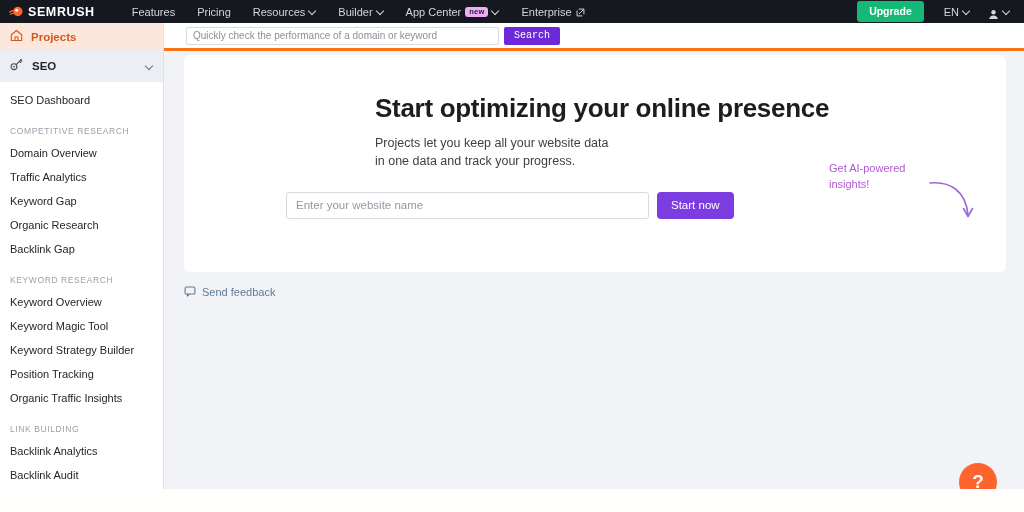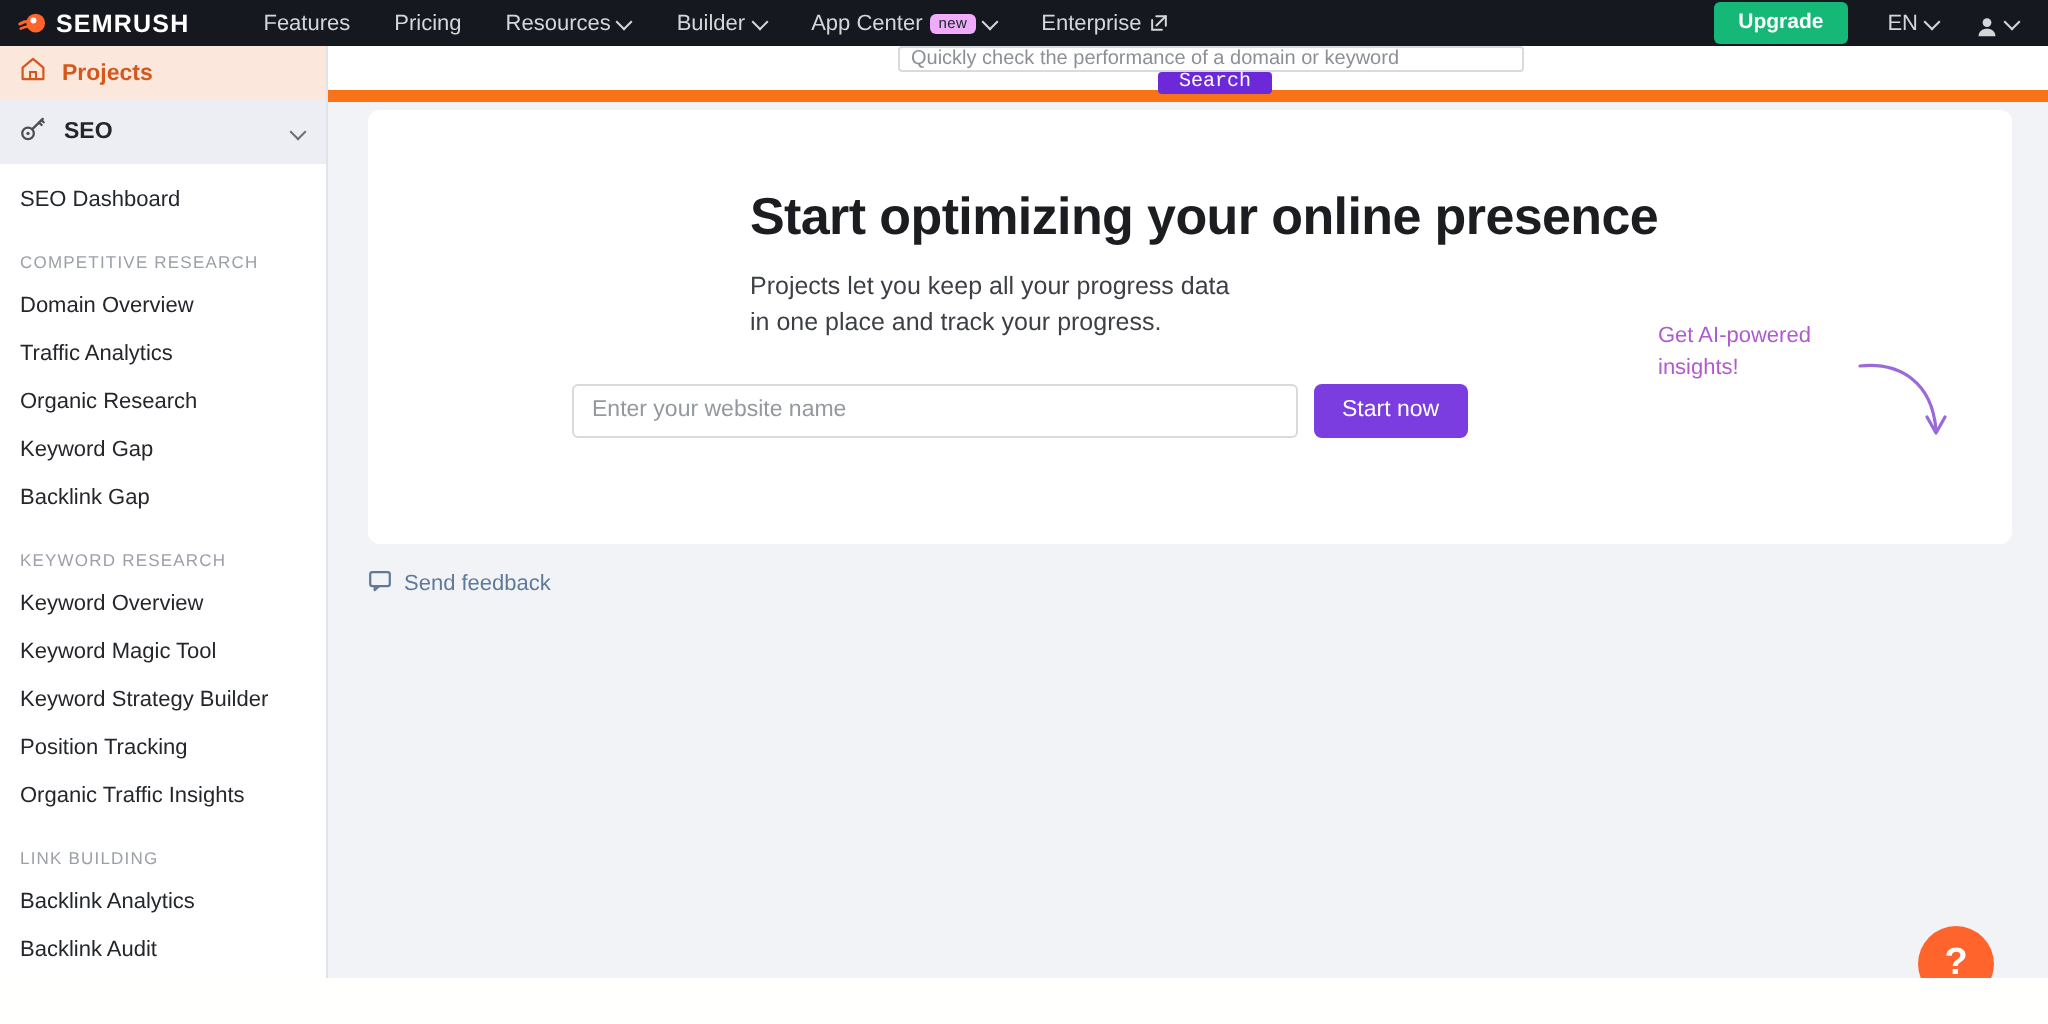--- a/index.html
+++ b/index.html
@@ -26,21 +26,21 @@
     color: #d3d6da; font-size: 11px; padding: 0 11px; height: 23px;
     display: flex; align-items: center; gap: 4px; cursor: pointer; white-space: nowrap;
   }
   .chev { width: 7px; height: 7px; display: inline-block; position: relative; }
   .chev::after {
     content: ""; position: absolute; left: 0; top: 0px;
     width: 5px; height: 5px; border-right: 1.3px solid currentColor;
     border-bottom: 1.3px solid currentColor; transform: rotate(45deg);
   }
   .badge-new {
-    background: #f0abfc; color: #0d2a22; font-size: 7.5px; font-weight: normal;
+    background: #f0abfc; color: #0d2a22; font-size: 7.5px; font-weight: bold;
     border-radius: 3px; padding: 1px 4px 1.5px; letter-spacing: 0.2px;
     text-transform: lowercase; line-height: 1;
   }
   .ext-icon { width: 9px; height: 9px; display: inline-block; }
   .nav-right { margin-left: auto; display: flex; align-items: center; gap: 2px; padding-right: 8px; }
   .upgrade-btn {
     background: #16b877; color: #ffffff; font-size: 10.5px; font-weight: bold;
     border: none; border-radius: 3px; padding: 4px 12px 5px; cursor: pointer;
     margin-right: 10px;
   }
@@ -74,21 +74,21 @@
   }
   .side-top-link { padding-top: 12px; padding-bottom: 6px; }
 
   
   .main {
     position: absolute; top: 23px; left: 164px; width: 860px; height: 466px;
     background: #f2f3f7;
   }
   .searchbar {
     display: flex; align-items: center; height: 28px; padding: 0 0 0 22px;
-    background: #ffffff; border-bottom: 6px solid #f97316; flex-direction: column;
+    background: #ffffff; border-bottom: 3px solid #f97316;
   }
   .search-input {
     width: 313px; height: 18px; border: 1px solid #d8dade; border-radius: 2px;
     font-size: 10px; color: #3a3d42; padding: 0 6px; background: #fff;
     font-family: "Liberation Sans", sans-serif; outline: none;
   }
   .search-input::placeholder { color: #8c9096; }
   .search-btn {
     background: #6d28d9; color: #ffffff; border: none; border-radius: 2px;
     font-size: 10px; height: 18px; padding: 0 10px; margin-left: 5px;
@@ -236,22 +236,22 @@
       <span class="lbl">SEO</span>
       <i class="chev"></i>
     </div>
 
     <a class="side-link side-top-link">SEO Dashboard</a>
 
     <div>
       <div class="side-section">COMPETITIVE RESEARCH</div>
       <a class="side-link">Domain Overview</a>
       <a class="side-link">Traffic Analytics</a>
+      <a class="side-link">Keyword Gap</a>
       <a class="side-link">Organic Research</a>
-      <a class="side-link">Keyword Gap</a>
       <a class="side-link">Backlink Gap</a>
     </div>
 
     <div>
       <div class="side-section">KEYWORD RESEARCH</div>
       <a class="side-link">Keyword Overview</a>
       <a class="side-link">Keyword Magic Tool</a>
       <a class="side-link">Keyword Strategy Builder</a>
       <a class="side-link">Position Tracking</a>
       <a class="side-link">Organic Traffic Insights</a>
@@ -270,21 +270,21 @@
   <div class="main">
 
     <div class="searchbar">
       <input class="search-input" type="text" placeholder="Quickly check the performance of a domain or keyword" style="">
       <button class="search-btn">Search</button>
     </div>
 
     <div class="card">
       <div class="card-inner">
         <div class="headline">Start optimizing your online presence</div>
-        <div class="subtext">Projects let you keep all your progress data in one place and track your progress.</div>
+        <div class="subtext">Projects let you keep all your website data in one data and track your progress.</div>
 
         <div class="ai-note">Get AI-powered insights!</div>
         <span class="ai-arrow">
           <svg width="56" height="56" viewBox="0 0 56 56">
             <path d="M2 8 C22 6 38 16 40 40" stroke="#9a6ad8" stroke-width="1.6" fill="none" stroke-linecap="round"></path>
             <path d="M35.5 33.5 L40 41.5 L44.5 33.5" stroke="#9a6ad8" stroke-width="1.6" fill="none" stroke-linecap="round" stroke-linejoin="round"></path>
           </svg>
         </span>
 
         <div class="form-row">

